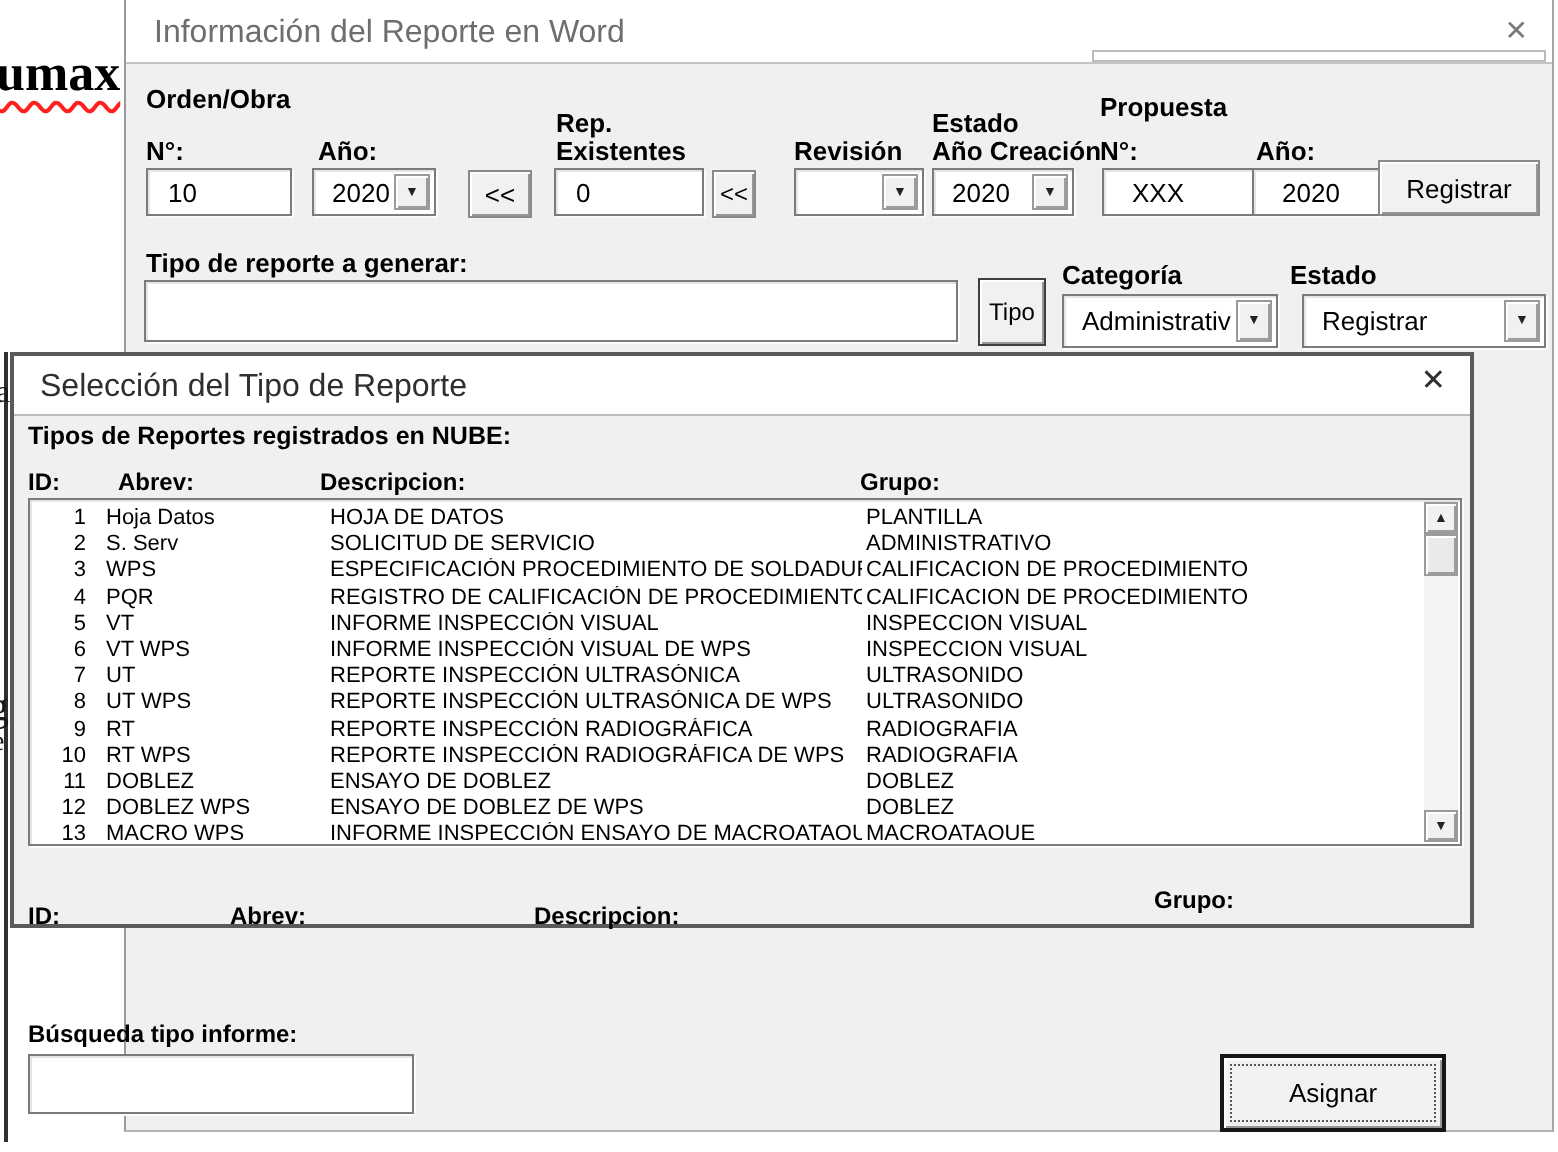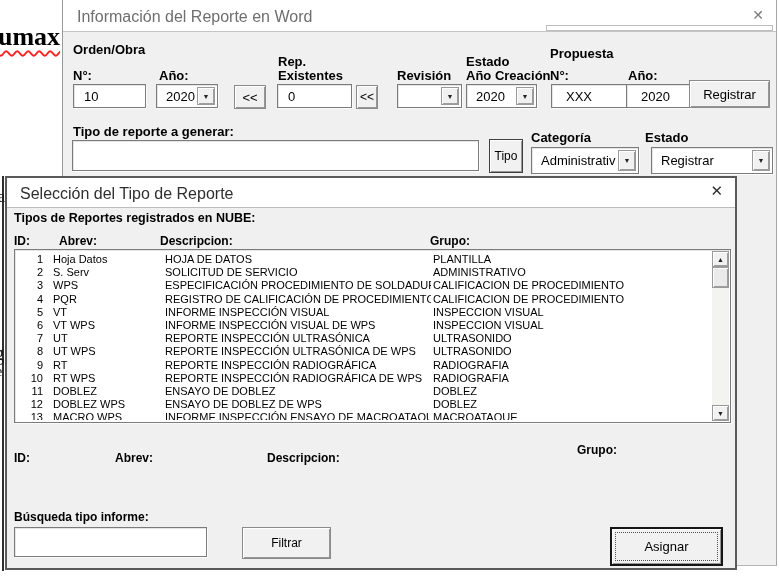--- a/index.html
+++ b/index.html
@@ -122,21 +122,21 @@
       <span class="arrow">▼</span>
     </div>
 
     <span class="abs lbl" style="left:560px;top:130px;padding-left:22px;">Estado</span>
     <div class="abs combo" style="left:588px;top:147px;width:122px;height:27px;">
       <span class="val">Registrar</span>
       <span class="arrow">▼</span>
     </div>
   </div>
 
-  <div class="abs win" style="left:5px;top:176px;width:732px;height:394px;border:2px solid #5a5a5a;box-sizing:border-box;">
+  <div class="abs win" style="left:5px;top:176px;width:732px;height:288px;border:2px solid #5a5a5a;box-sizing:border-box;">
 
     <div class="titlebar" style="height:29px;border-bottom:1px solid #bdbdbd;">
       <span class="title-text abs" style="left:13px;top:7px;color:#2f2f2f;">Selección del Tipo de Reporte</span>
       <span class="close-x" style="right:12px;top:6px;color:#2f2f2f;font-size:15px;">✕</span>
     </div>
 
     <span class="abs lbl2" style="left:7px;top:33px;font-size:12.5px;">Tipos de Reportes registrados en NUBE:</span>
 
     <span class="abs lbl2" style="left:7px;top:56px;">ID:</span>
     <span class="abs lbl2" style="left:52px;top:56px;">Abrev:</span>
@@ -231,17 +231,16 @@
       </div>
     </div>
 
     <span class="abs lbl2" style="left:7px;top:273px;">ID:</span>
     <span class="abs lbl2" style="left:108px;top:273px;">Abrev:</span>
     <span class="abs lbl2" style="left:260px;top:273px;">Descripcion:</span>
     <span class="abs lbl2" style="left:570px;top:265px;">Grupo:</span>
 
     <span class="abs lbl2" style="left:7px;top:332px;">Búsqueda tipo informe:</span>
     <input class="abs field" style="left: 7px; top: 349px; width: 193px; height: 30px;" value="">
-    <div class="abs btn" style="left:235px;top:349px;width:89px;height:32px;font-size:12px;">Filtrar</div>
     <div class="abs btn btn-asignar" style="left:603px;top:349px;width:113px;height:39px;">Asignar</div>
   </div>
 
 </div>
 
 </body></html>

